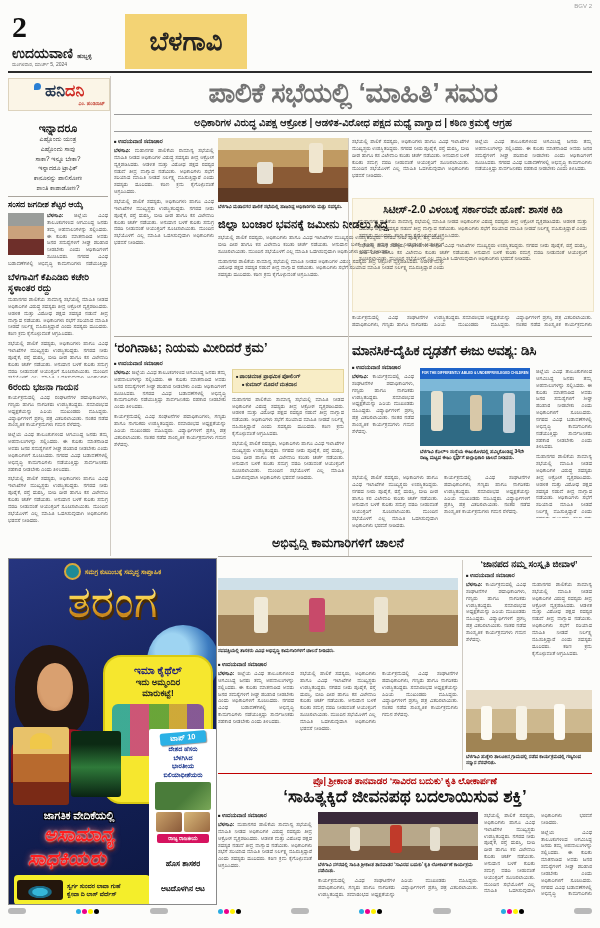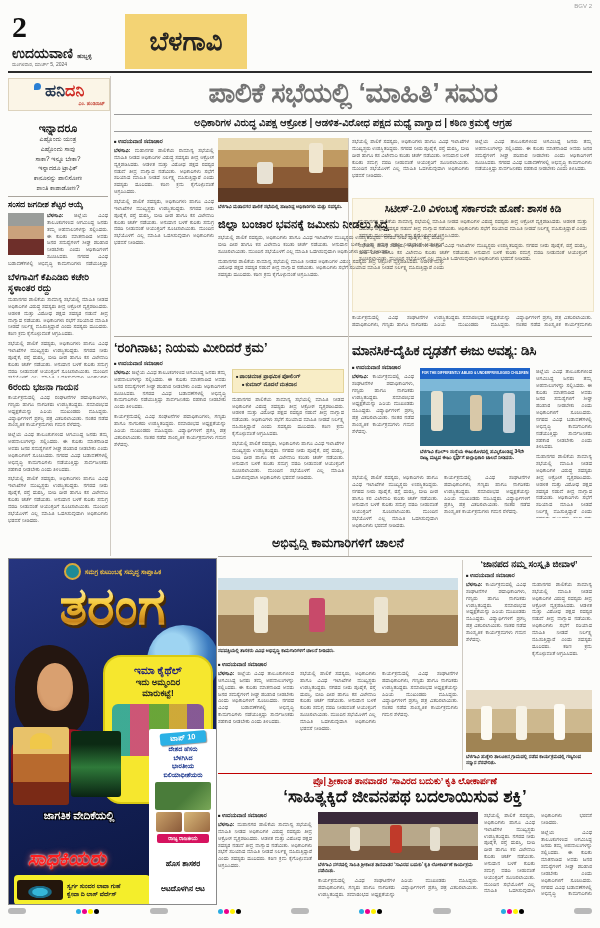--- a/index.html
+++ b/index.html
@@ -45,21 +45,21 @@
   .citiesbox{background:#fcf7e8;border:1px solid #eee4c8;padding:4px 6px;}
   
   .ybox{background:#f8edc6;border:1px solid #e3d49a;padding:3px;font-size:5.6px;font-weight:bold;color:#222;line-height:1.4;}
   .ybox div::before{content:"■ ";font-size:4px;}
   
   .kicker{font-size:9px;font-weight:bold;color:#b00000;text-align:center;}
   
   .ad{position:absolute;border:1px solid #8a8a8a;background:linear-gradient(160deg,#26357f 0%,#15235d 45%,#0c163f 100%);overflow:hidden;}
   .ad-tagline{font-size:6.5px;font-weight:bold;color:#f0c040;}
   .crest{width:13px;height:13px;border-radius:50%;background:#1d8a96;border:2px solid #d8a93c;}
-  .ad-logo{font-size:52px;font-weight:700;text-align:center;line-height:1;
+  .ad-logo{font-size:44px;font-weight:400;text-align:center;line-height:1;
            background:linear-gradient(180deg,#fdf0b0 10%,#f5c93c 45%,#c8841a 80%,#f7d868 100%);
            -webkit-background-clip:text;background-clip:text;color:transparent;
            filter:drop-shadow(2px 3px 0px #4a2c05);}
   .ad-week{font-size:13px;color:#fff;font-style:italic;text-shadow:1px 1px 2px #000;}
   .bubble{background:#f6e72e;border-radius:16px;box-shadow:0 0 0 2px #d9c913;}
   .bubble-title{font-size:10.5px;font-weight:900;color:#1c1c7a;text-align:center;}
   .bubble-sub{font-size:8.5px;font-weight:800;color:#222;text-align:center;line-height:1.3;}
   .market{border-radius:6px;background:linear-gradient(90deg,#2aa4a0 0 20%,#c8467e 20% 40%,#5a9e3a 40% 62%,#caa23a 62% 82%,#7a4aa0 82% 100%);opacity:.9;}
   .ad-global{font-size:10.5px;font-weight:700;color:#fff;text-align:center;
              text-shadow:1px 1px 0 #000,-1px 1px 0 #000,1px -1px 0 #000,-1px -1px 0 #000;}
@@ -157,21 +157,21 @@
     <div style="position:absolute;left:30%;top:38%;width:16px;height:22px;background:#e8e2d4;border-radius:3px;"></div>
   </div>
   <div class="abs cap" style="left:218px;top:204px;width:130px;height:13px;">ಬೆಳಗಾವಿ ಮಹಾನಗರ ಪಾಲಿಕೆ ಸಭೆಯಲ್ಲಿ ಹಾಜರಿದ್ದ ಅಧಿಕಾರಿಗಳು ಮತ್ತು ಸದಸ್ಯರು.</div>
 
   <div class="abs bt cols2" style="left:352px;top:138px;width:240px;height:56px;">
     <p>ಸಭೆಯಲ್ಲಿ ಪಾಲಿಕೆ ಸದಸ್ಯರು, ಅಧಿಕಾರಿಗಳು ಹಾಗೂ ವಿವಿಧ ಇಲಾಖೆಗಳ ಮುಖ್ಯಸ್ಥರು ಉಪಸ್ಥಿತರಿದ್ದರು. ನಗರದ ನೀರು ಪೂರೈಕೆ, ರಸ್ತೆ ದುರಸ್ತಿ, ಬೀದಿ ದೀಪ ಹಾಗೂ ಕಸ ವಿಲೇವಾರಿ ಕುರಿತು ಚರ್ಚೆ ನಡೆಯಿತು. ಅನುದಾನ ಬಳಕೆ ಕುರಿತು ಸಮಗ್ರ ವರದಿ ನೀಡುವಂತೆ ಆಯುಕ್ತರಿಗೆ ಸೂಚಿಸಲಾಯಿತು. ಮುಂದಿನ ಸಭೆಯೊಳಗೆ ಎಲ್ಲ ಮಾಹಿತಿ ಒದಗಿಸುವುದಾಗಿ ಅಧಿಕಾರಿಗಳು ಭರವಸೆ ನೀಡಿದರು.</p>
     <p>ಜಿಲ್ಲೆಯ ವಿವಿಧ ತಾಲೂಕುಗಳಿಂದ ಆಗಮಿಸಿದ್ದ ಜನರು ತಮ್ಮ ಅಹವಾಲುಗಳನ್ನು ಸಲ್ಲಿಸಿದರು. ಈ ಕುರಿತು ಮಾತನಾಡಿದ ಅವರು ಜನರ ಸಮಸ್ಯೆಗಳಿಗೆ ಶೀಘ್ರ ಪರಿಹಾರ ನೀಡಬೇಕು ಎಂದು ಅಧಿಕಾರಿಗಳಿಗೆ ಸೂಚಿಸಿದರು. ನಗರದ ವಿವಿಧ ಬಡಾವಣೆಗಳಲ್ಲಿ ಅಭಿವೃದ್ಧಿ ಕಾಮಗಾರಿಗಳು ನಡೆಯುತ್ತಿದ್ದು ಸಾರ್ವಜನಿಕರು ಸಹಕಾರ ನೀಡಬೇಕು ಎಂದು ತಿಳಿಸಿದರು.</p>
   </div>
 
   <div class="abs citiesbox" style="left:352px;top:198px;width:228px;height:104px;">
-    <div class="h1 center nowrap" style="font-size:10.5px;font-family:Liberation Serif, serif;">ಸಿಟೀಸ್-2.0 ವಿಳಂಬಕ್ಕೆ ಸರ್ಕಾರವೇ ಹೊಣೆ: ಶಾಸಕ ಕಿಡಿ</div>
+    <div class="h1 center nowrap" style="font-size:10.5px;">ಸಿಟೀಸ್-2.0 ವಿಳಂಬಕ್ಕೆ ಸರ್ಕಾರವೇ ಹೊಣೆ: ಶಾಸಕ ಕಿಡಿ</div>
     <div class="bt" style="height:88px;margin-top:3px;">
       <p>ಮಹಾನಗರ ಪಾಲಿಕೆಯ ಸಾಮಾನ್ಯ ಸಭೆಯಲ್ಲಿ ಮಾಹಿತಿ ನೀಡದ ಅಧಿಕಾರಿಗಳ ವಿರುದ್ಧ ಸದಸ್ಯರು ತೀವ್ರ ಆಕ್ರೋಶ ವ್ಯಕ್ತಪಡಿಸಿದರು. ಆಡಳಿತ ಮತ್ತು ವಿರೋಧ ಪಕ್ಷದ ಸದಸ್ಯರ ನಡುವೆ ತೀವ್ರ ವಾಗ್ವಾದ ನಡೆಯಿತು. ಅಧಿಕಾರಿಗಳು ಸಭೆಗೆ ಸರಿಯಾದ ಮಾಹಿತಿ ನೀಡದೆ ನಿರ್ಲಕ್ಷ್ಯ ವಹಿಸುತ್ತಿದ್ದಾರೆ ಎಂದು ಸದಸ್ಯರು ದೂರಿದರು. ಕಠಿಣ ಕ್ರಮ ಕೈಗೊಳ್ಳುವಂತೆ ಆಗ್ರಹಿಸಿದರು.</p>
       <p>ಸಭೆಯಲ್ಲಿ ಪಾಲಿಕೆ ಸದಸ್ಯರು, ಅಧಿಕಾರಿಗಳು ಹಾಗೂ ವಿವಿಧ ಇಲಾಖೆಗಳ ಮುಖ್ಯಸ್ಥರು ಉಪಸ್ಥಿತರಿದ್ದರು. ನಗರದ ನೀರು ಪೂರೈಕೆ, ರಸ್ತೆ ದುರಸ್ತಿ, ಬೀದಿ ದೀಪ ಹಾಗೂ ಕಸ ವಿಲೇವಾರಿ ಕುರಿತು ಚರ್ಚೆ ನಡೆಯಿತು. ಅನುದಾನ ಬಳಕೆ ಕುರಿತು ಸಮಗ್ರ ವರದಿ ನೀಡುವಂತೆ ಆಯುಕ್ತರಿಗೆ ಸೂಚಿಸಲಾಯಿತು. ಮುಂದಿನ ಸಭೆಯೊಳಗೆ ಎಲ್ಲ ಮಾಹಿತಿ ಒದಗಿಸುವುದಾಗಿ ಅಧಿಕಾರಿಗಳು ಭರವಸೆ ನೀಡಿದರು.</p>
     </div>
   </div>
   <div class="abs bt cols3" style="left:352px;top:314px;width:240px;height:18px;">
     <p>ಕಾರ್ಯಕ್ರಮದಲ್ಲಿ ವಿವಿಧ ಸಂಘಟನೆಗಳ ಪದಾಧಿಕಾರಿಗಳು, ಗಣ್ಯರು ಹಾಗೂ ನಾಗರಿಕರು ಉಪಸ್ಥಿತರಿದ್ದರು. ಸಮಾರಂಭದ ಅಧ್ಯಕ್ಷತೆಯನ್ನು ಹಿರಿಯ ಮುಖಂಡರು ವಹಿಸಿದ್ದರು. ವಿದ್ಯಾರ್ಥಿಗಳಿಗೆ ಪ್ರಶಸ್ತಿ ಪತ್ರ ವಿತರಿಸಲಾಯಿತು. ನಂತರ ನಡೆದ ಸಾಂಸ್ಕೃತಿಕ ಕಾರ್ಯಕ್ರಮಗಳು ಗಮನ ಸೆಳೆದವು.</p>
   </div>
 
   <div class="abs h1 nowrap" style="left:218px;top:218px;width:226px;font-size:11.5px;">ಜಿಲ್ಲಾ ಬಂಜಾರ ಭವನಕ್ಕೆ ಜಮೀನು ನೀಡಲು ಸಿದ್ಧ</div>
@@ -307,20 +307,21 @@
       <div class="bubble-sub">ಮಾರುಕಟ್ಟೆ!</div>
       <div class="market" style="width:92px;height:52px;margin:5px auto 0;"></div>
     </div>
 
     <div class="abs" style="left:4px;top:168px;width:56px;height:78px;background:linear-gradient(180deg,#e8c26a 0 35%,#b86a2e 35% 70%,#7a2a16 70% 100%);border-radius:3px;">
       <div style="position:absolute;left:30%;top:8%;width:22px;height:16px;background:#f0c84a;border-radius:50% 50% 0 0;"></div>
     </div>
     <div class="abs" style="left:62px;top:172px;width:50px;height:66px;background:linear-gradient(180deg,#0c2a14 0 20%,#2f7a3a 55%,#0a2312 100%);border-radius:3px;"></div>
 
     <div class="abs ad-global" style="left:2px;top:250px;width:136px;">ಜಾಗತಿಕ ವೇದಿಕೆಯಲ್ಲಿ</div>
+    <div class="abs ad-feature" style="left:0px;top:264px;width:140px;">ಅಸಾಮಾನ್ಯ</div>
     <div class="abs ad-feature" style="left:0px;top:288px;width:116px;">ಸಾಧಕಿಯರು</div>
 
     <div class="abs cavebox" style="left:5px;top:316px;width:130px;height:24px;">
       <div class="cave-img" style="height:20px;width:46px;"></div>
       <div class="cave-txt">
         <span>ಸ್ವರ್ಗ ಸುಂದರ</span>
         <span>ಲಾವಾ ಗುಹೆ</span><br>
         <span>ಕ್ವೇವಾ ದಿ ಲಾಸ್</span>
         <span>ವೆರ್ದೆಸ್</span>
       </div>

